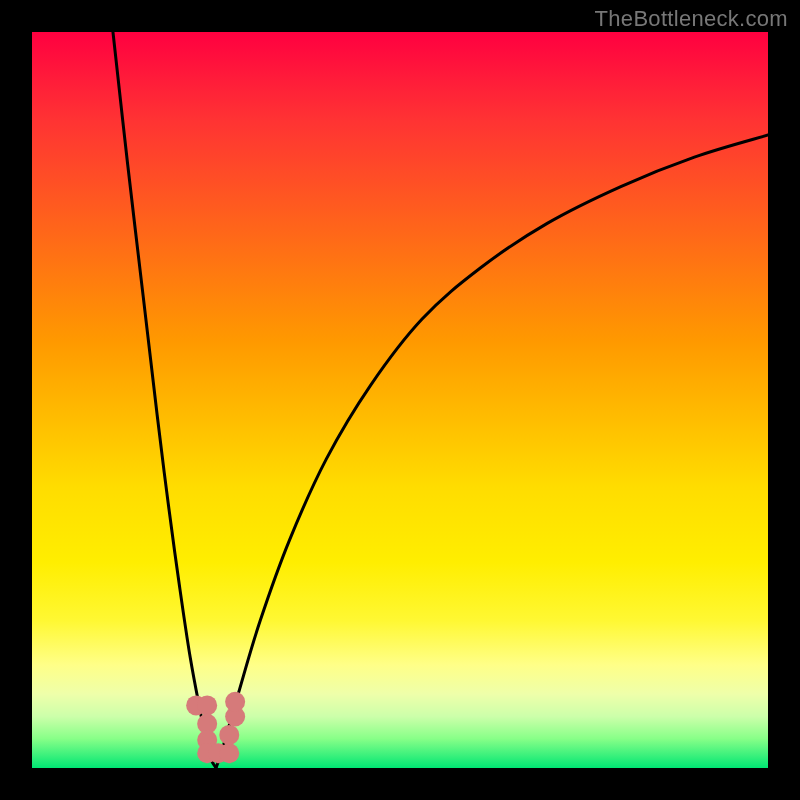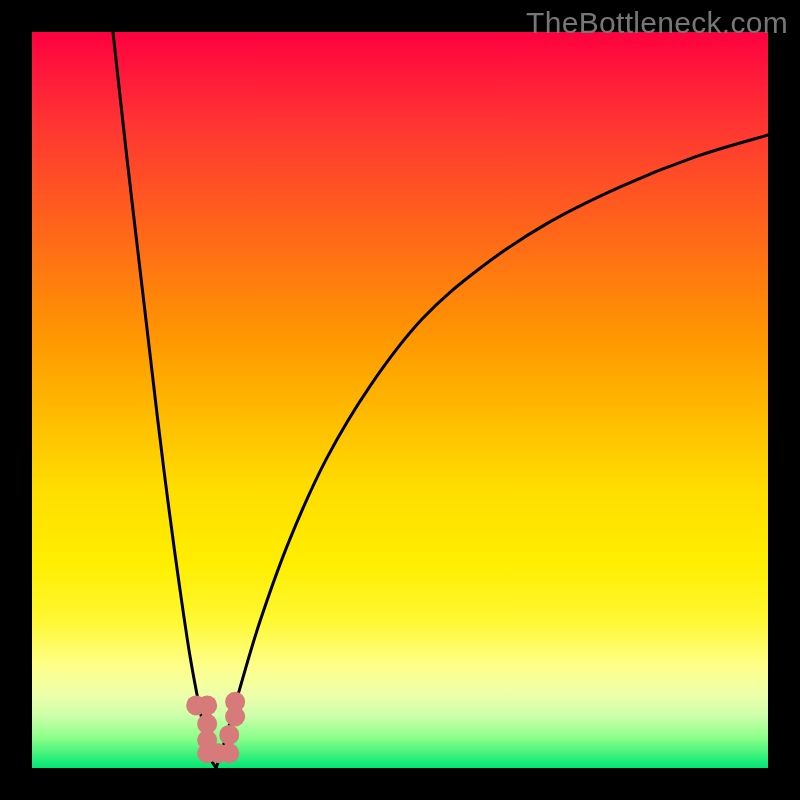--- a/index.html
+++ b/index.html
@@ -38,21 +38,21 @@
       #eeffaa 90%,
       #ccffaa 93%,
       #88ff88 96%,
       #00e673 100%);
   }
   .watermark {
     position: absolute;
     top: 6px;
     right: 12px;
     color: #777;
-    font-size: 30px;
+    font-size: 22px;
     font-weight: 500;
     letter-spacing: 0.3px;
     z-index: 20;
     text-align: right;
   }
   svg.curves {
     position: absolute;
     left: 0;
     top: 0;
     width: 736px;

